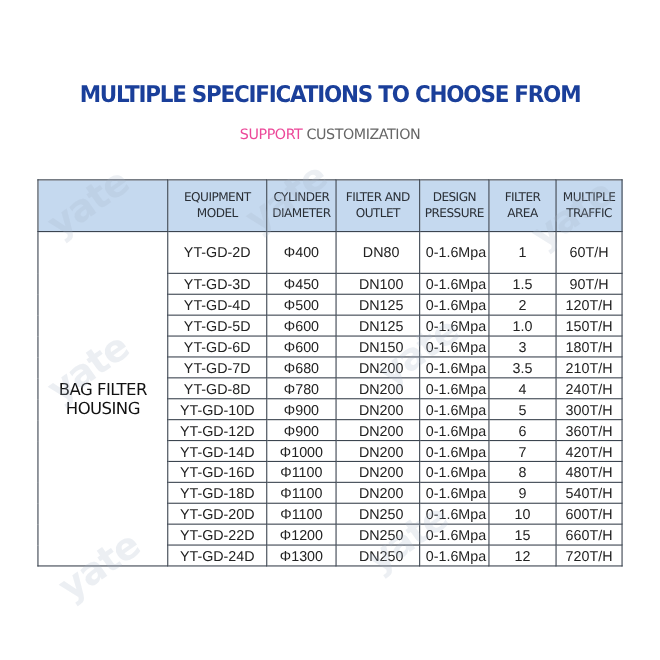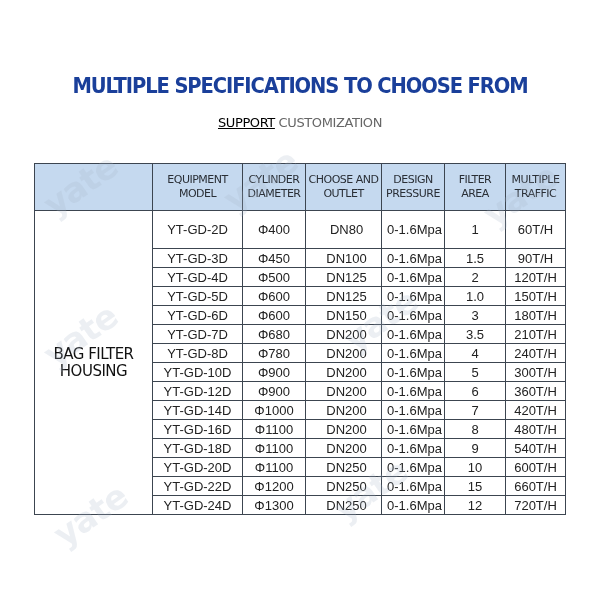--- a/index.html
+++ b/index.html
@@ -10,21 +10,21 @@
     .title {
       position: absolute; left: 0; top: 74px; width: 600px; text-align: center;
       font-family: "DejaVu Sans", sans-serif; font-weight: bold; font-size: 21px;
       color: #1a3f9a; letter-spacing: -1.2px; transform: scaleX(0.93);
     }
     .subtitle {
       position: absolute; left: 0; top: 115px; width: 600px; text-align: center;
       font-family: "DejaVu Sans", sans-serif; font-size: 13px; color: #666666;
       letter-spacing: -0.4px;
     }
-    .subtitle .accent { color: #000000; text-decoration: underline; }
+    .subtitle .accent { color: #ec4899; }
     .watermark {
       position: absolute; color: rgba(170,180,200,0.22); font-family: "DejaVu Sans", sans-serif;
       font-weight: bold; font-size: 34px; transform: rotate(-35deg); pointer-events: none; z-index: 5;
       letter-spacing: -1px;
     }
     table.spec {
       position: absolute; left: 34px; top: 163px; width: 531px;
       border-collapse: collapse; table-layout: fixed;
       font-size: 13px; color: #222;
     }
@@ -65,21 +65,21 @@
       <col style="width:76px">
     <col style="width:63px">
       <col style="width:61px">
       <col style="width:60px">
   </colgroup>
   <thead>
     <tr>
       <th></th>
       <th><span>EQUIPMENT</span><br><span>MODEL</span></th>
       <th><span>CYLINDER</span><br><span>DIAMETER</span></th>
-      <th><span>CHOOSE AND</span><br><span>OUTLET</span></th>
+      <th><span>FILTER AND</span><br><span>OUTLET</span></th>
       <th><span>DESIGN</span><br><span>PRESSURE</span></th>
       <th><span>FILTER</span><br><span>AREA</span></th>
       <th><span>MULTIPLE</span><br><span>TRAFFIC</span></th>
     </tr>
   </thead>
   <tbody id="tbody">
     <tr class="first">
       <td class="label" rowspan="15">BAG FILTER<br>HOUSING</td>
       <td>YT-GD-2D</td>
       <td>Φ400</td>

